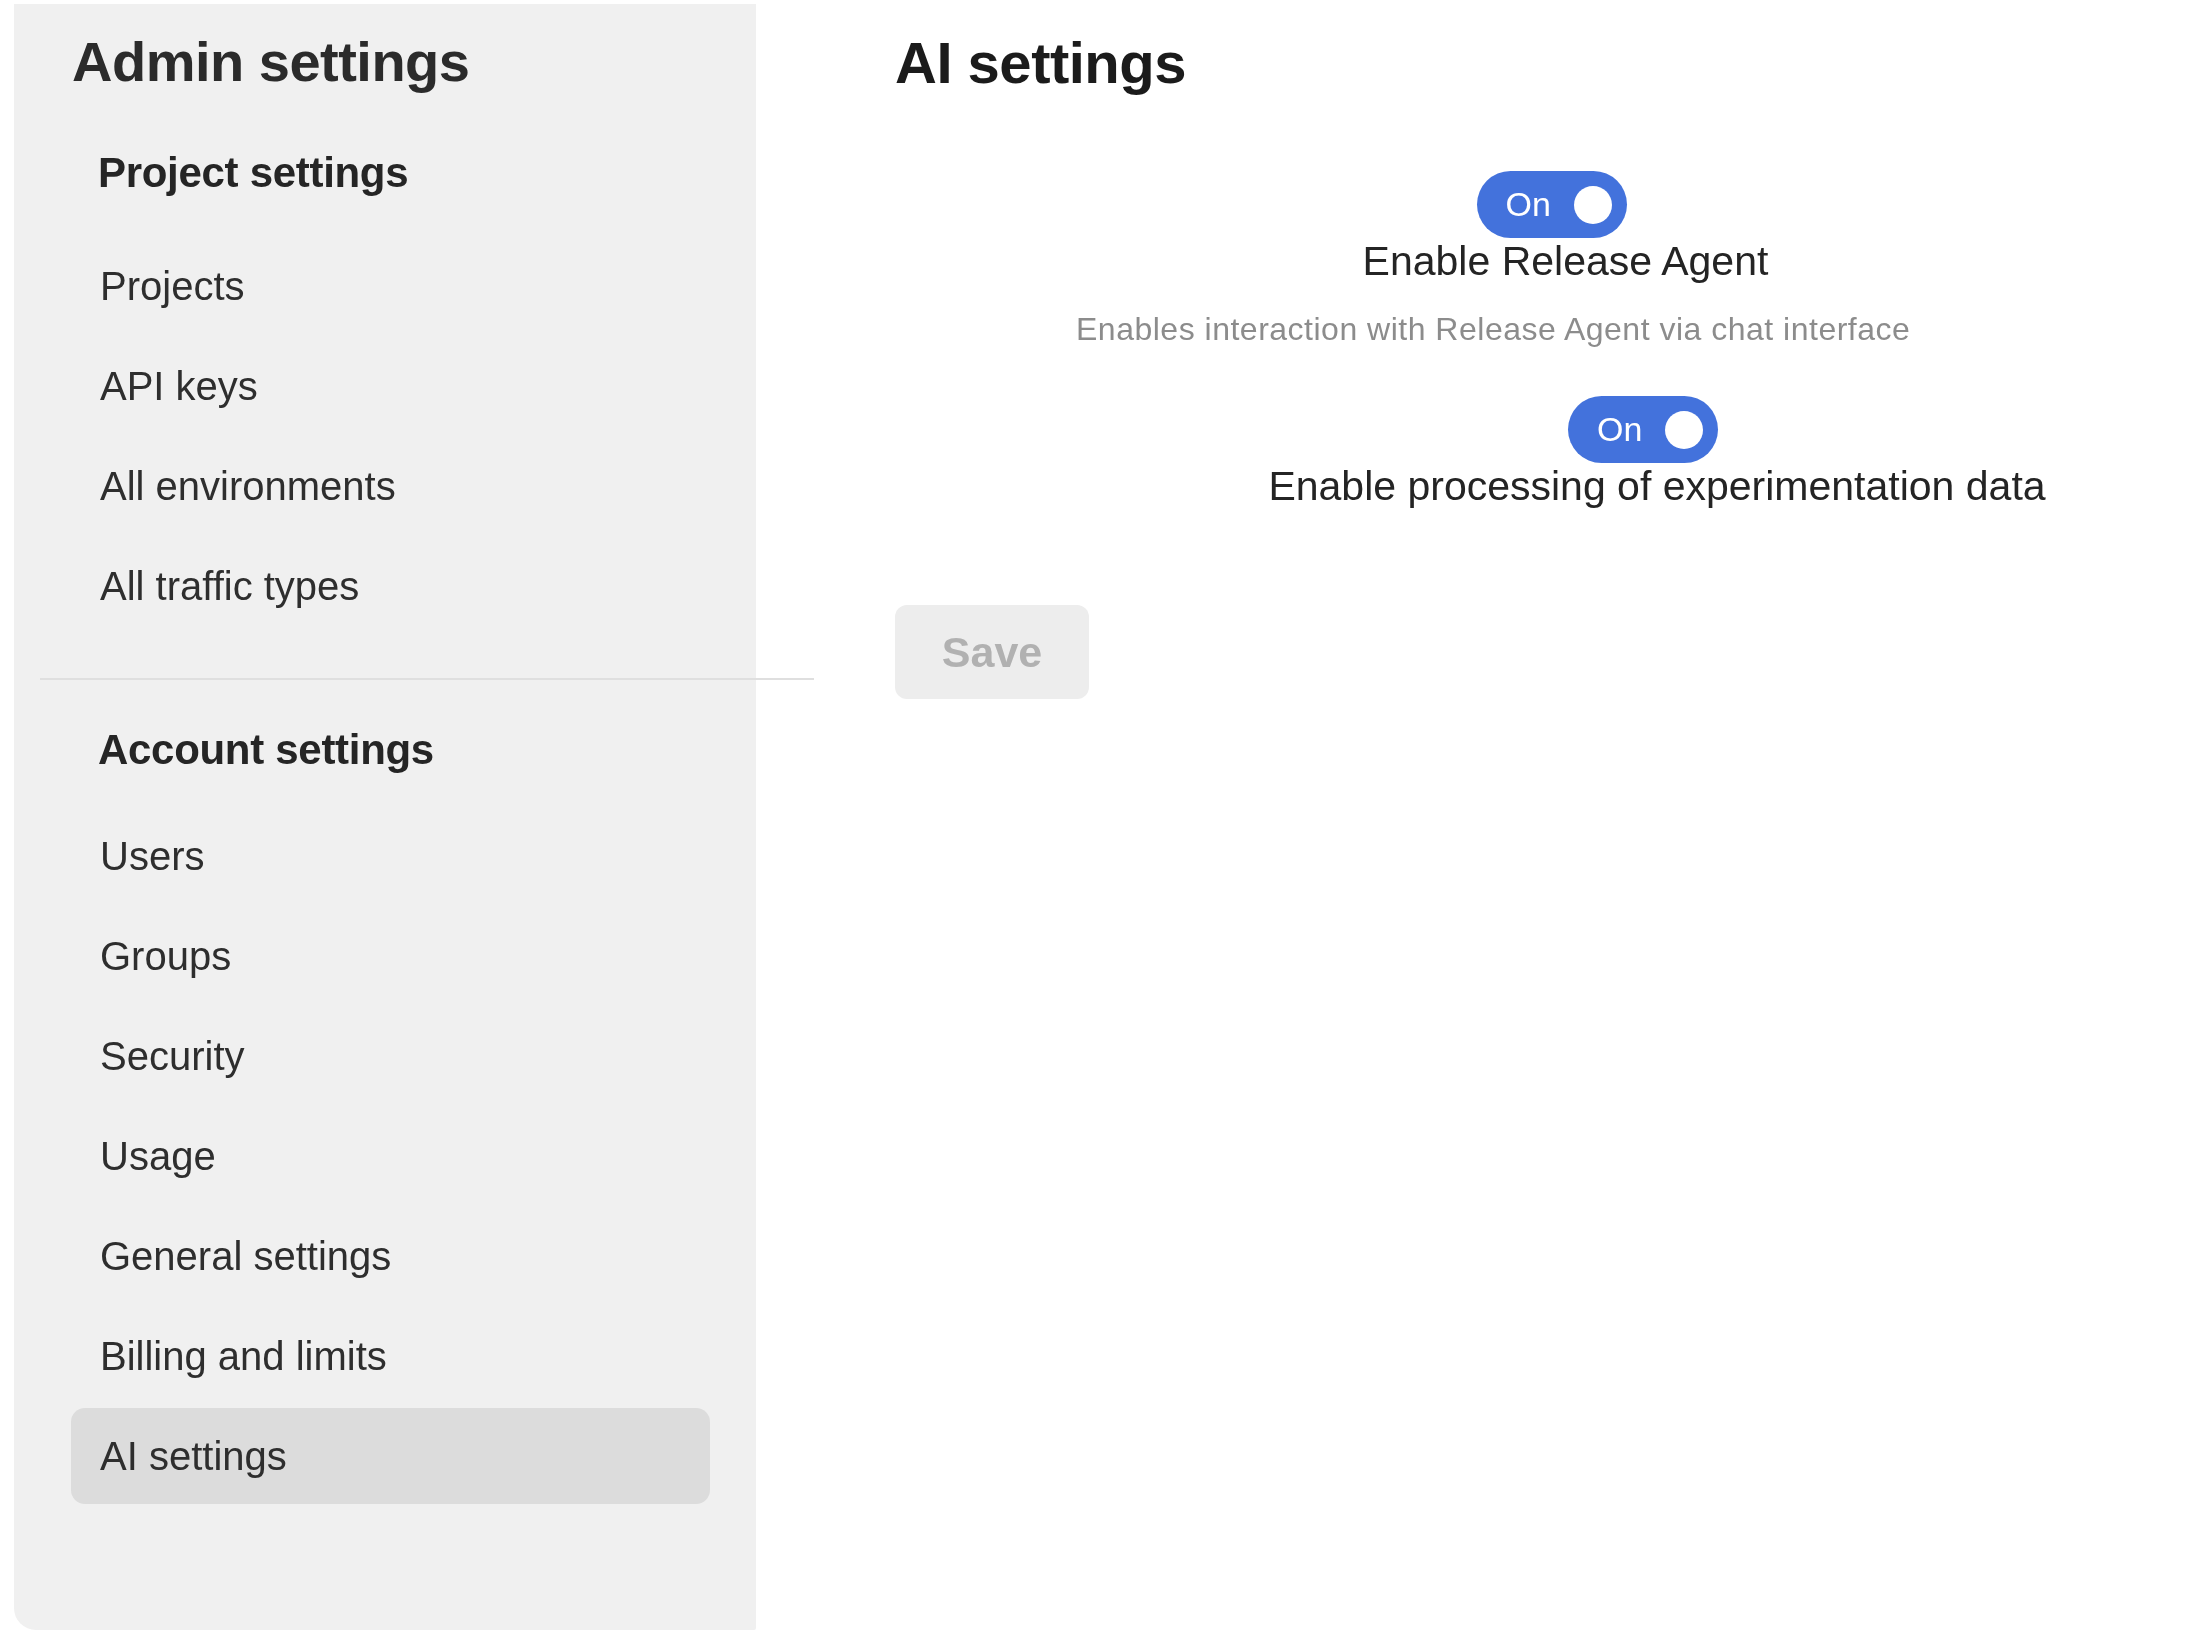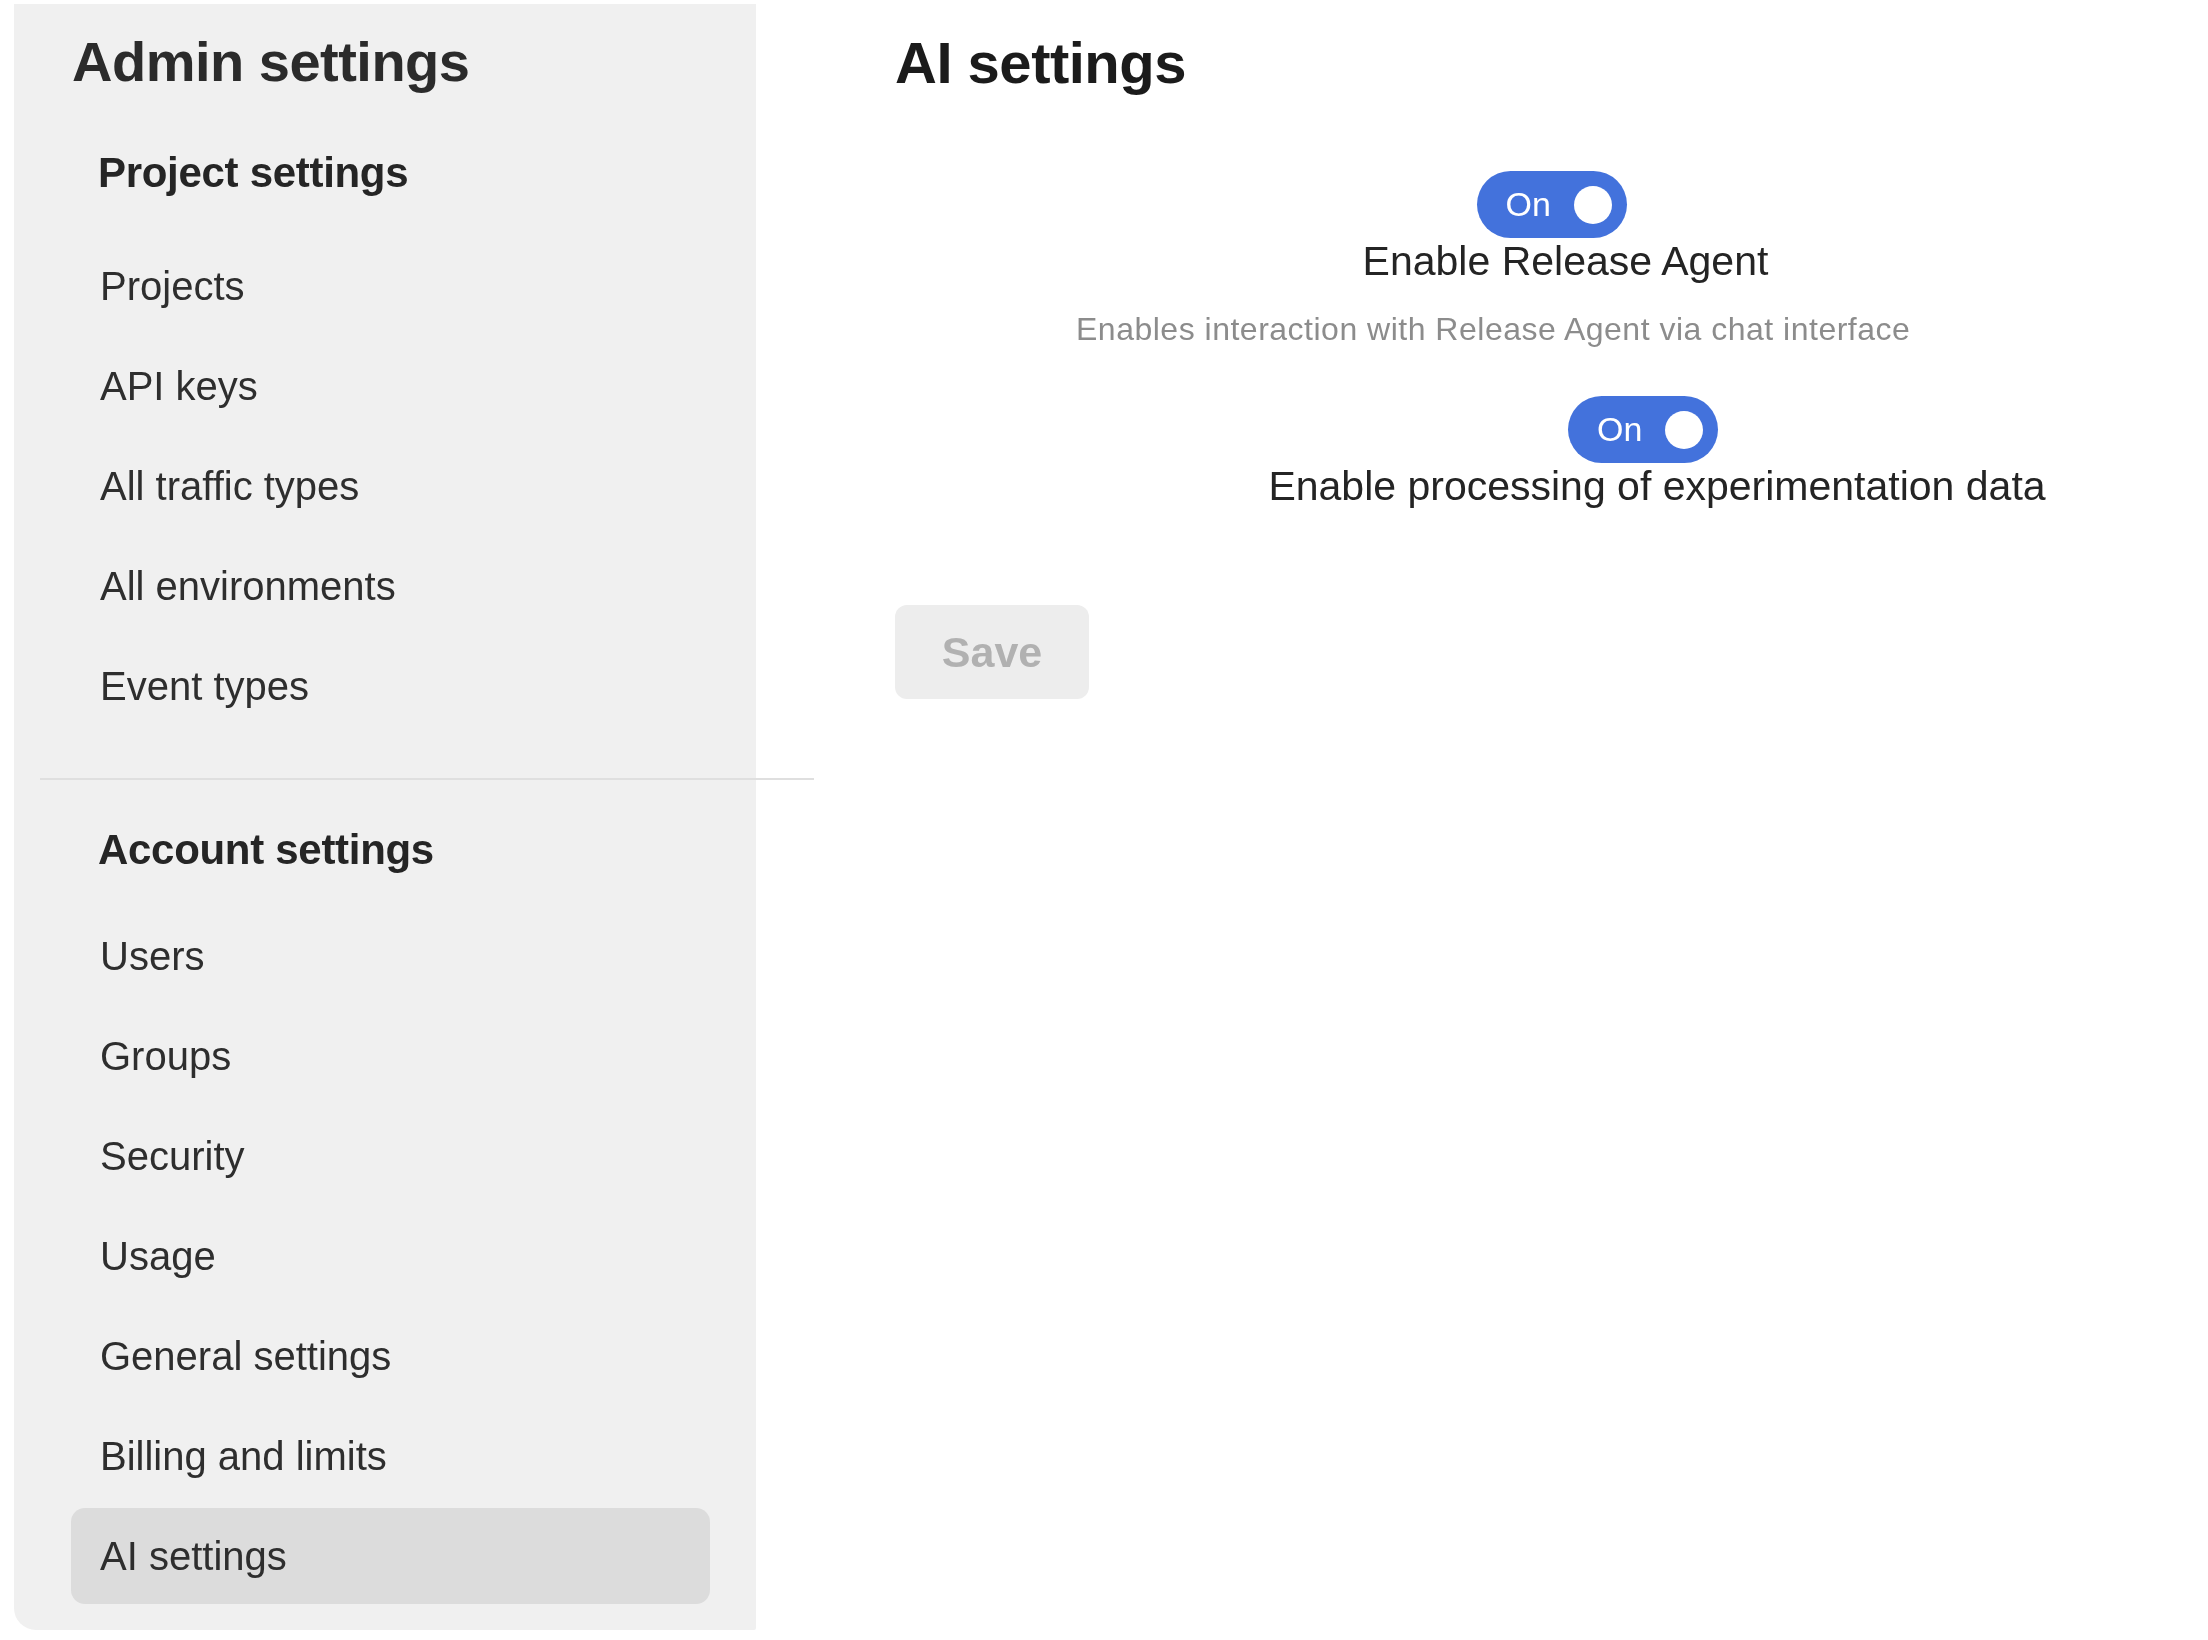--- a/index.html
+++ b/index.html
@@ -154,23 +154,22 @@
 </head>
 <body>
 
 <aside class="sidebar">
   <div class="sb-title">Admin settings</div>
 
   <div class="sb-section-header first">Project settings</div>
   <ul class="sb-list first">
     <li class="sb-item">Projects</li>
     <li class="sb-item">API keys</li>
+    <li class="sb-item">All environments</li>
     <li class="sb-item">All traffic types</li>
-    <li class="sb-item">All environments</li>
-    <li class="sb-item">Event types</li>
   </ul>
 
   <hr class="sb-divider">
 
   <div class="sb-section-header second">Account settings</div>
   <ul class="sb-list second">
     <li class="sb-item">Users</li>
     <li class="sb-item">Groups</li>
     <li class="sb-item">Security</li>
     <li class="sb-item">Usage</li>

